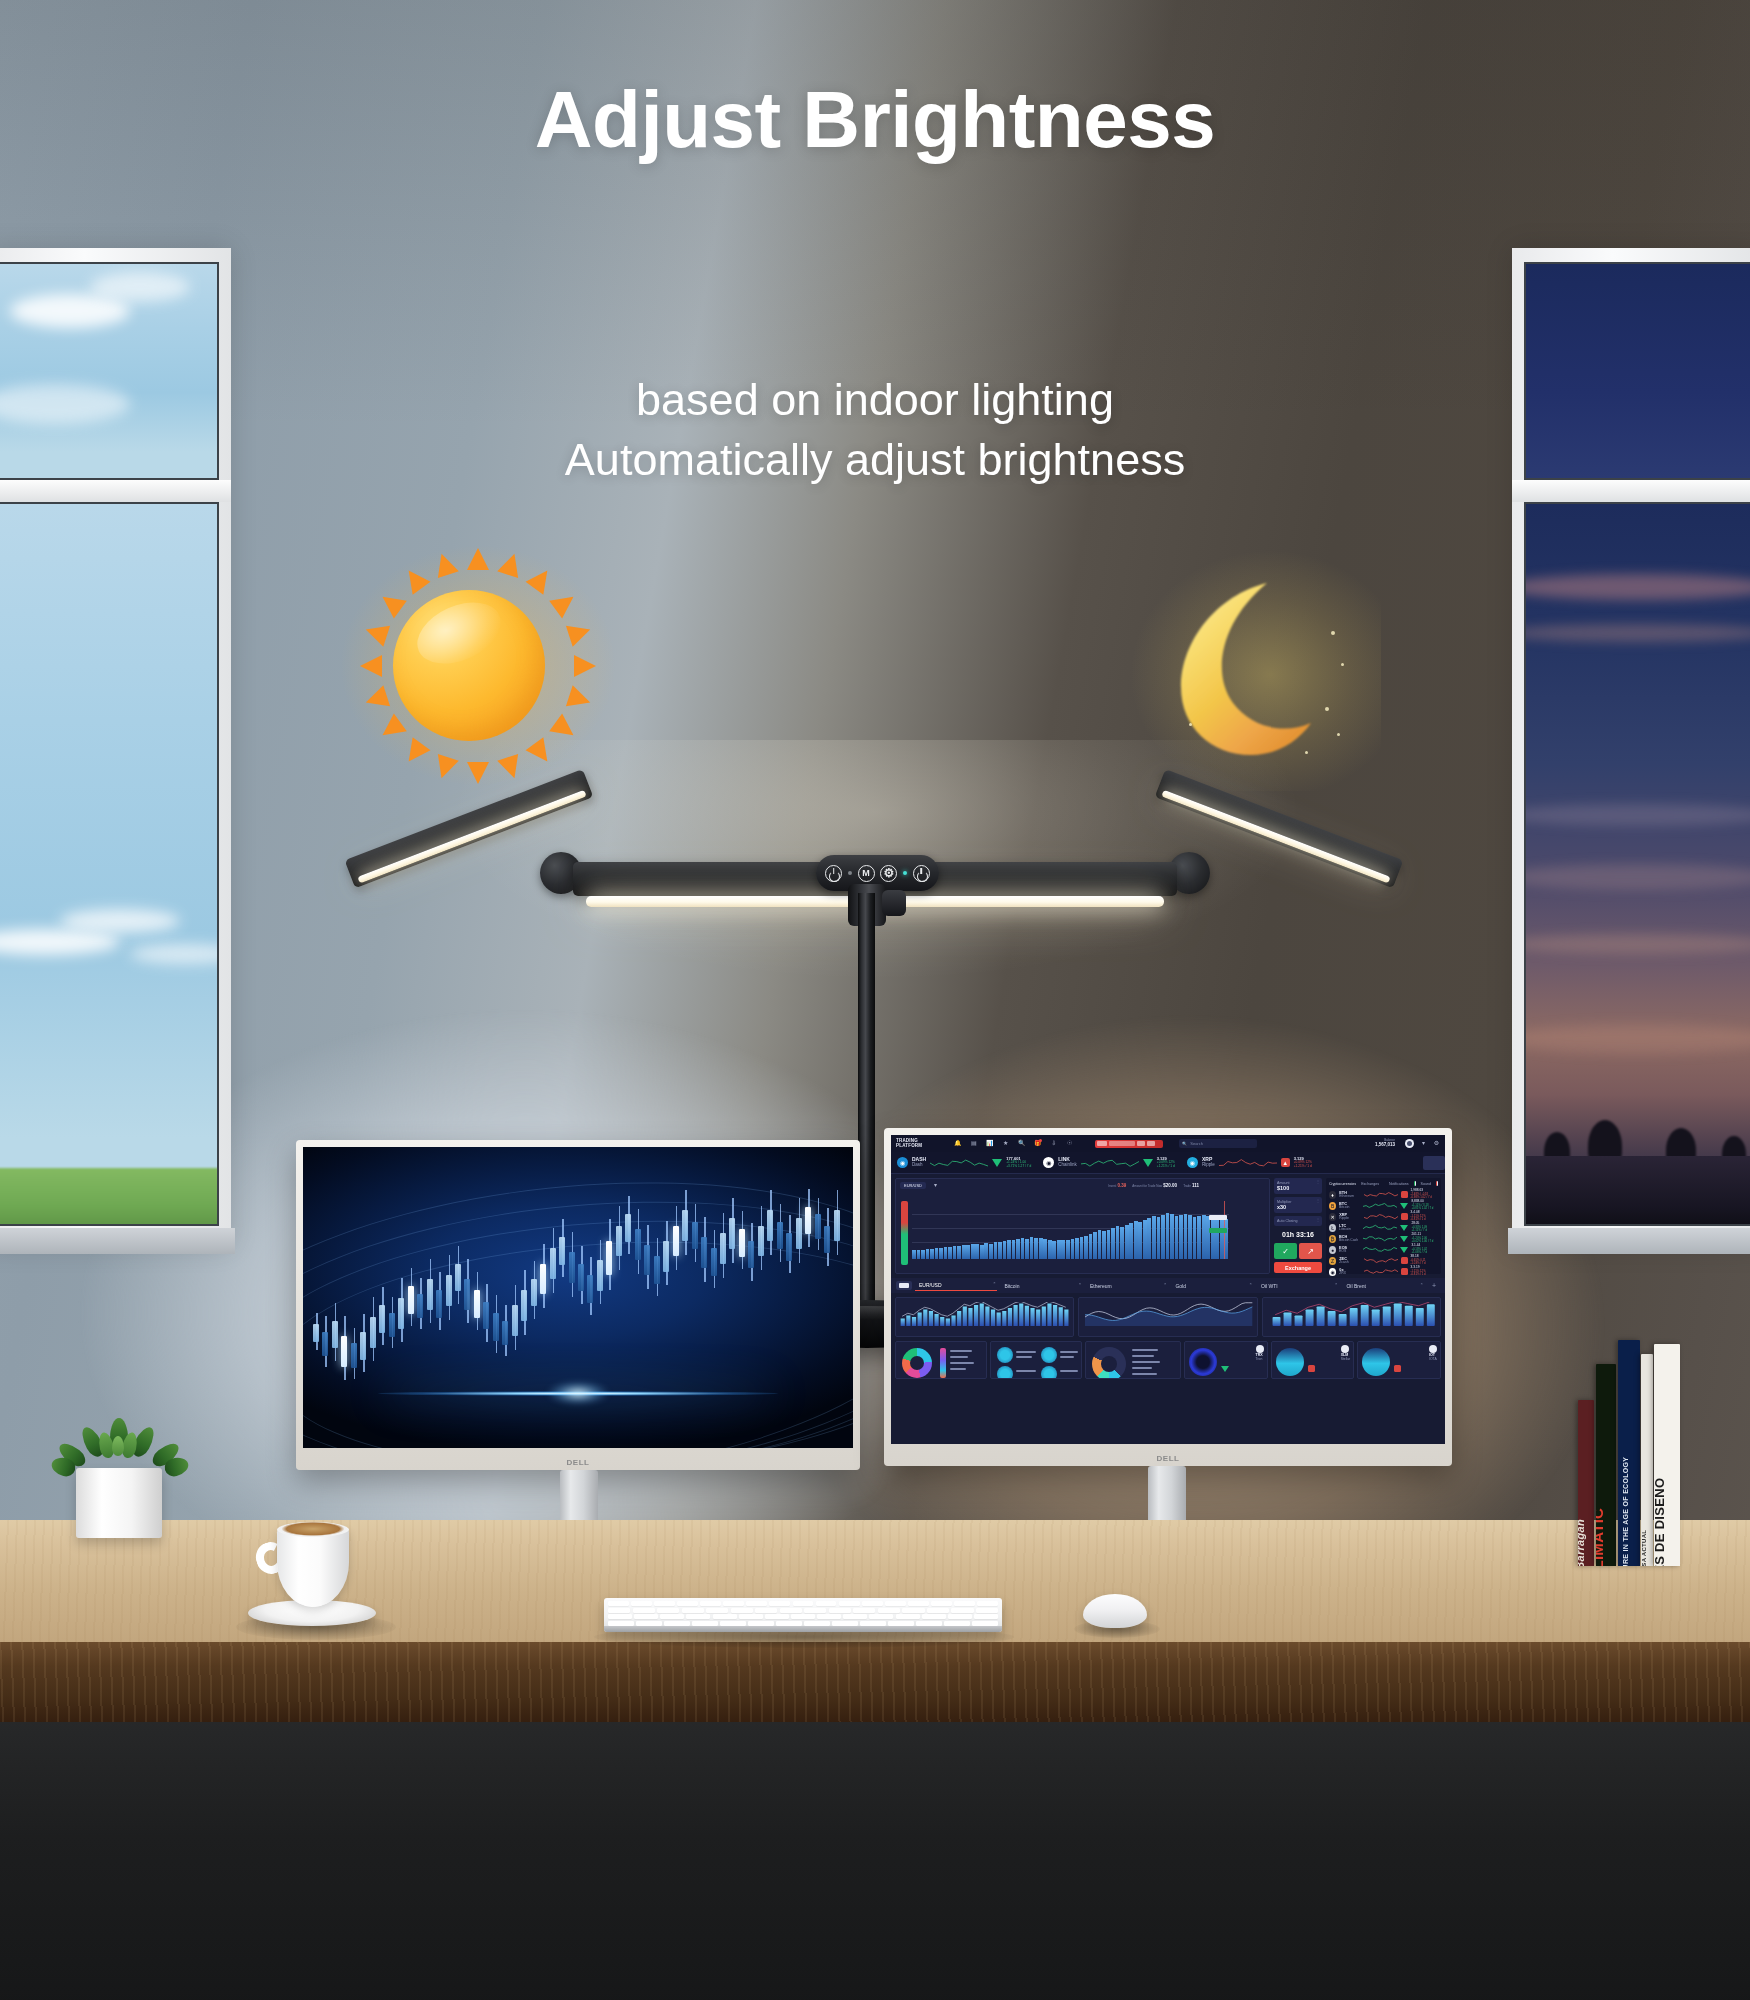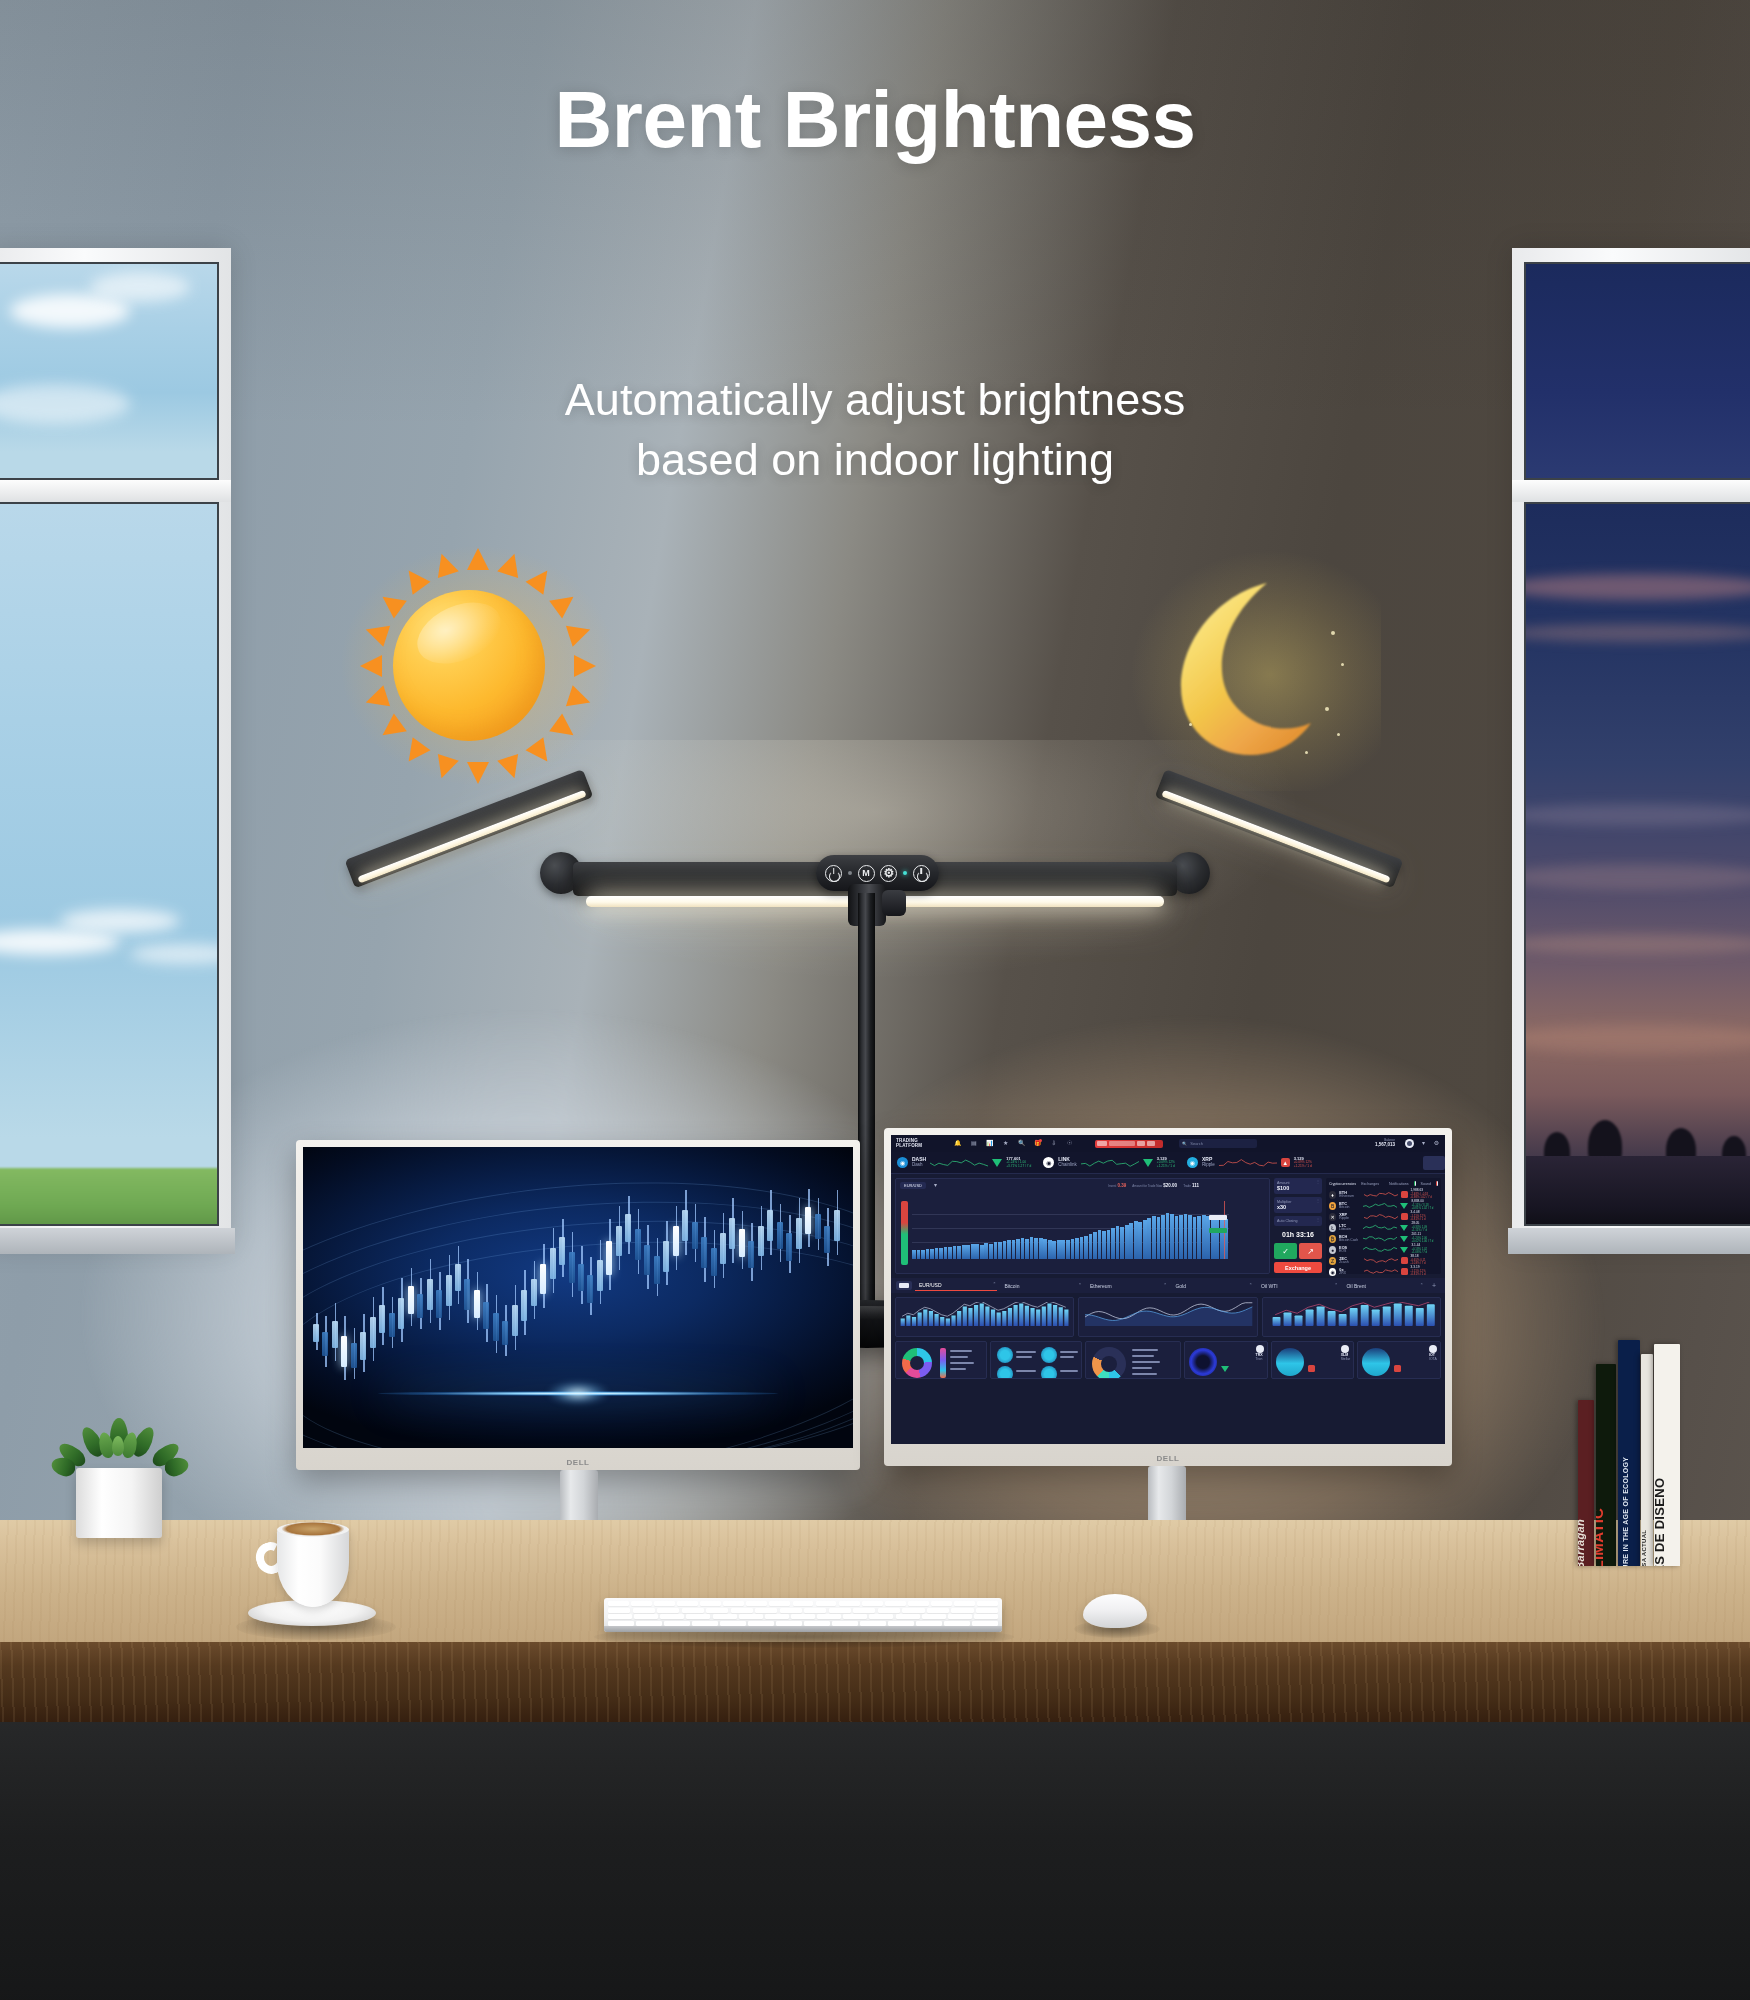--- a/index.html
+++ b/index.html
@@ -546,25 +546,25 @@
         <div class="tree" style="left:62px;width:34px;height:52px;"></div>
         <div class="tree" style="left:140px;width:30px;height:44px;"></div>
         <div class="tree" style="left:196px;width:24px;height:36px;"></div>
         <div class="dusk-ground"></div>
       </div>
     </div>
     <div class="win-sill"></div>
   </div>
 
   <div class="headline">
-    <span class="l2">Brent Brightness</span>
+    <span class="l2">Adjust Brightness</span>
   </div>
   <div class="subhead">
+    <span>based on indoor lighting</span>
     <span>Automatically adjust brightness</span>
-    <span>based on indoor lighting</span>
   </div>
 
   <div class="sun-wrap">
     <div class="sun-glow"></div>
     <div class="sun-rays" id="sun-rays">
         <div class="ray" style="transform: translate(-50%, -100%) rotate(0deg) translateY(-96px);"></div>
         <div class="ray" style="transform: translate(-50%, -100%) rotate(18deg) translateY(-96px);"></div>
         <div class="ray" style="transform: translate(-50%, -100%) rotate(36deg) translateY(-96px);"></div>
         <div class="ray" style="transform: translate(-50%, -100%) rotate(54deg) translateY(-96px);"></div>
         <div class="ray" style="transform: translate(-50%, -100%) rotate(72deg) translateY(-96px);"></div>

